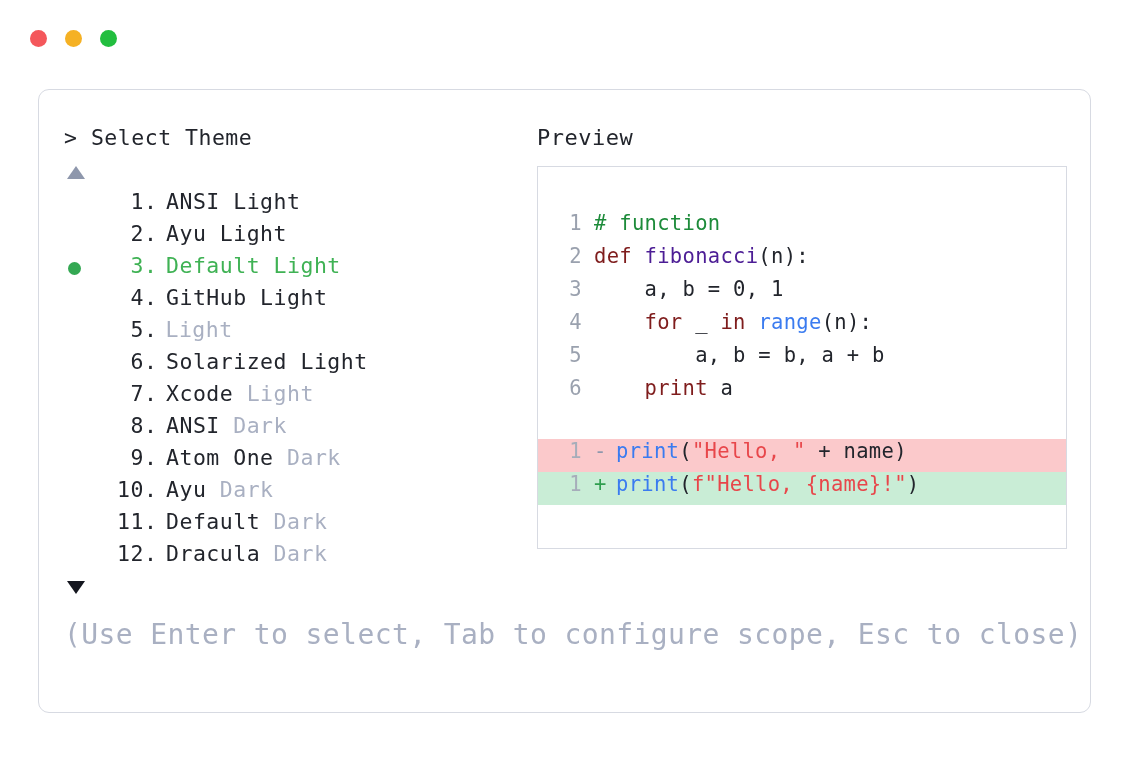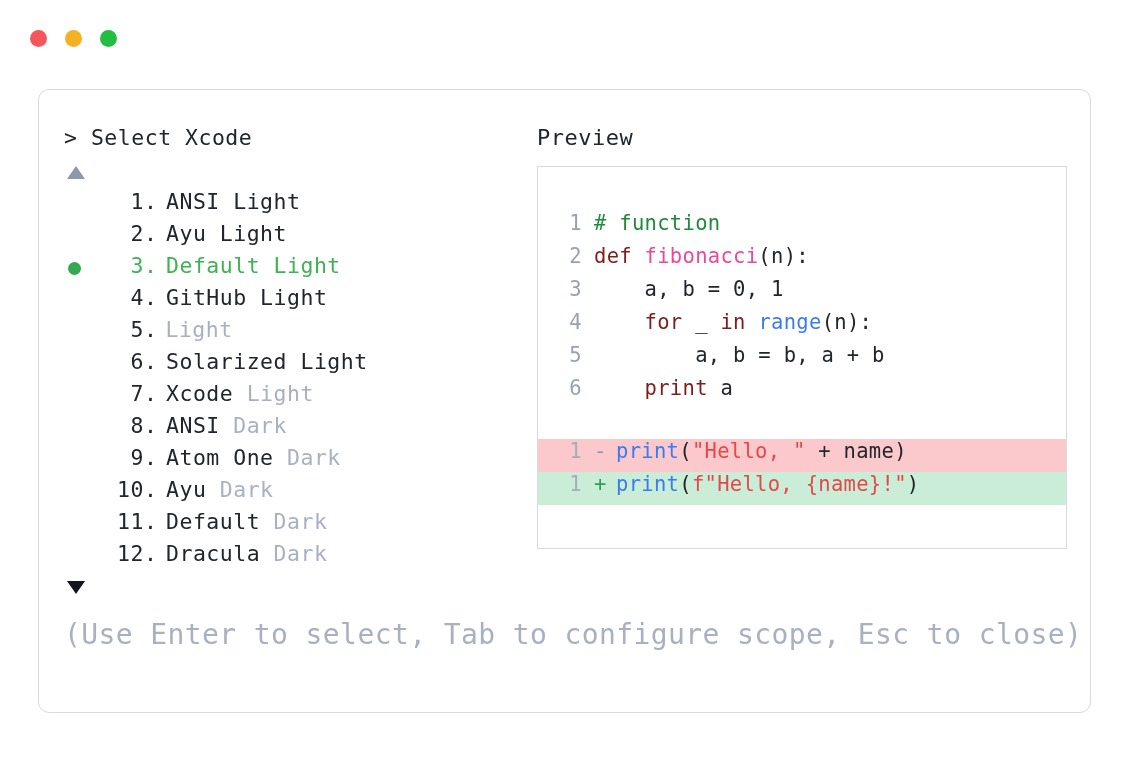--- a/index.html
+++ b/index.html
@@ -162,21 +162,21 @@
     flex: 0 0 22px;
     text-align: right;
     color: #9aa1ae;
     margin-right: 12px;
   }
   .code-text { color: #22252c; }
 
   
   .tok-comment { color: #1d8b3a; }
   .tok-kw      { color: #7f1d1d; }
-  .tok-fn      { color: #ec4899; }
+  .tok-fn      { color: #4c1d95; }
   .tok-builtin { color: #3a7bf0; }
   .tok-str     { color: #e8464a; }
   .tok-punct   { color: #22252c; }
   .tok-plain   { color: #22252c; }
 
   .code-gap { height: 30px; }
 
   
   .diff-line {
     display: flex;
@@ -213,21 +213,21 @@
   <span class="dot" style="background: rgb(244, 87, 91);"></span>
   <span class="dot" style="background: rgb(245, 177, 36);"></span>
   <span class="dot" style="background: rgb(34, 190, 63);"></span>
 </div>
 
 <div class="card">
   <div class="columns">
 
     <div class="col-left">
 
-      <div class="prompt"><span class="caret">&gt;</span><span> </span><span>Select Xcode</span></div>
+      <div class="prompt"><span class="caret">&gt;</span><span> </span><span>Select Theme</span></div>
 
       <div class="scroll-arrow arrow-up"></div>
 
       <ul class="theme-list" id="theme-list">
           <li class="theme-row"><span class="bullet-cell"></span><span class="idx">1</span><span class="idx-dot">.</span><span class="name">ANSI</span><span class="variant plain"> Light</span></li>
           <li class="theme-row"><span class="bullet-cell"></span><span class="idx">2</span><span class="idx-dot">.</span><span class="name">Ayu</span><span class="variant plain"> Light</span></li>
           <li class="theme-row selected"><span class="bullet-cell"><span class="bullet" style="background: rgb(52, 168, 83);"></span></span><span class="idx">3</span><span class="idx-dot">.</span><span class="name">Default</span><span class="variant plain"> Light</span></li>
           <li class="theme-row"><span class="bullet-cell"></span><span class="idx">4</span><span class="idx-dot">.</span><span class="name">GitHub</span><span class="variant plain"> Light</span></li>
           <li class="theme-row"><span class="bullet-cell"></span><span class="idx">5</span><span class="idx-dot">.</span><span class="variant"> Light</span></li>
           <li class="theme-row"><span class="bullet-cell"></span><span class="idx">6</span><span class="idx-dot">.</span><span class="name">Solarized</span><span class="variant plain"> Light</span></li>

